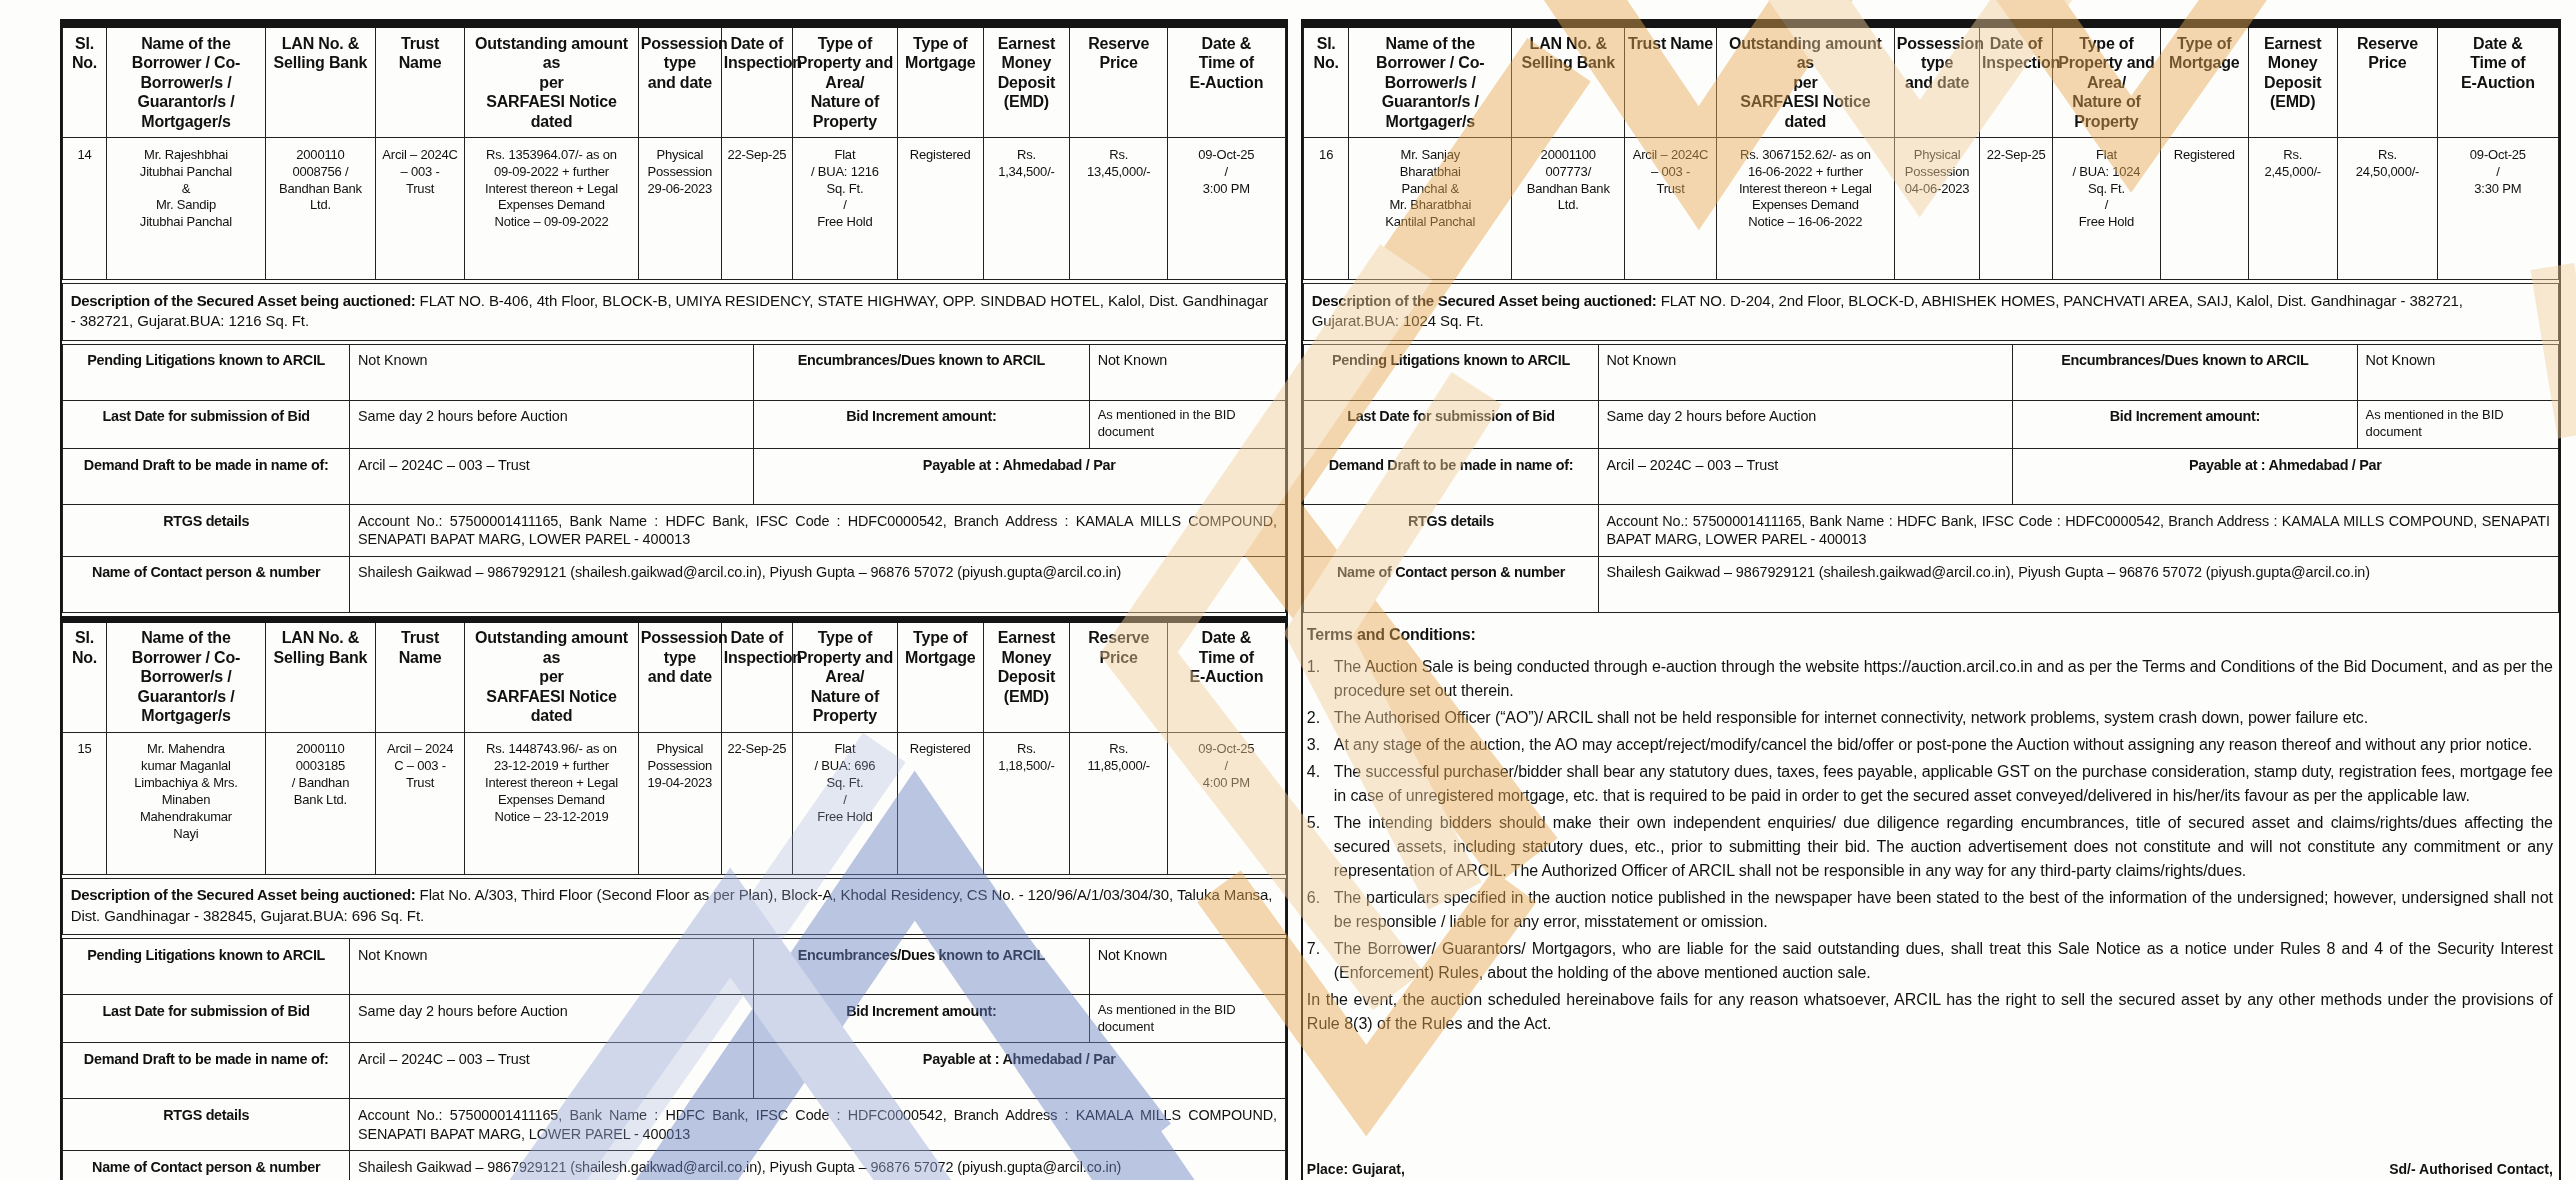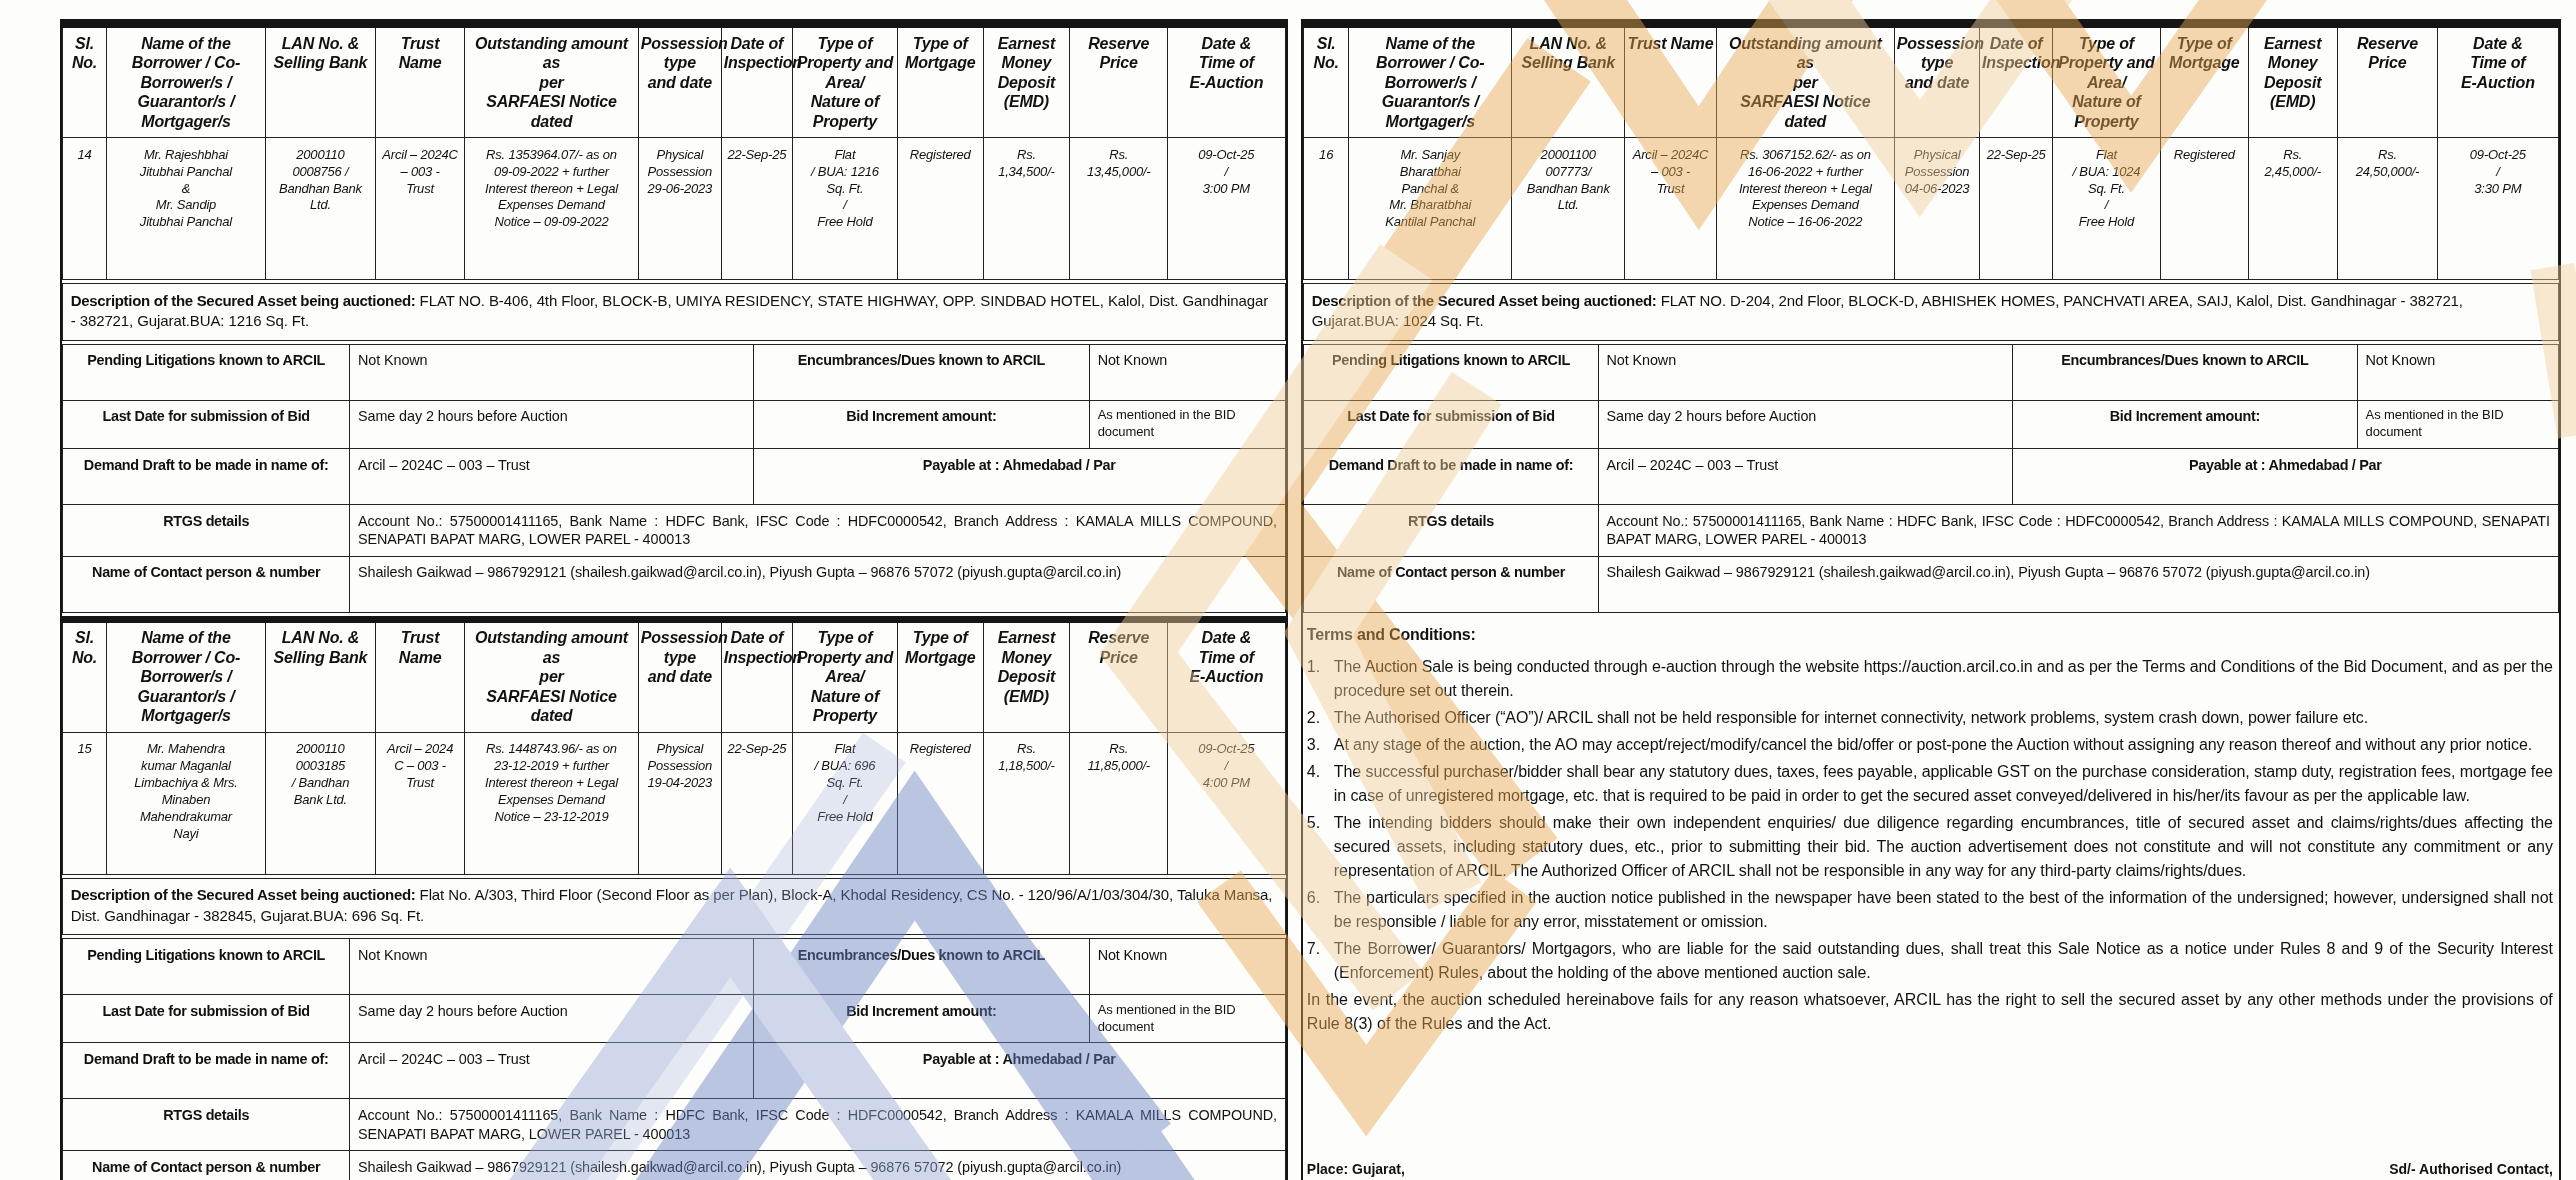--- a/index.html
+++ b/index.html
@@ -11,21 +11,21 @@
   .col-left  { width:1228px; }
   .col-right { width:1260px; }
 
   .frame { border:2.9px solid #151515; border-bottom-width:5.8px; display:flex; flex-direction:column; background:transparent; }
   .frame > * + * { margin-top:2.9px; }
 
   table { border-collapse:collapse; width:100%; table-layout:fixed; }
   td, th { border:1.5px solid #222; vertical-align:top; }
 
   
-  .lot-table { border-top:7.7px solid #151515;font-style:italic; }
+  .lot-table { border-top:7.7px solid #151515; }
   .lot-table th {
     font-size:16px; font-weight:bold; text-align:center; padding:5.8px 1.9px;
     white-space:pre-line; line-height:1.22; letter-spacing:-0.2px;
   }
   .lot-table td {
     font-size:13px; text-align:center; padding:8.6px 2.9px;
     white-space:pre-line; line-height:1.3; letter-spacing:-0.2px;
     height:142px;
   }
   
@@ -499,21 +499,21 @@
         <div class="term-item">
           <span class="term-num">5.</span>
           <span class="term-text">The intending bidders should make their own independent enquiries/ due diligence regarding encumbrances, title of secured asset and claims/rights/dues affecting the secured assets, including statutory dues, etc., prior to submitting their bid. The auction advertisement does not constitute and will not constitute any commitment or any representation of ARCIL. The Authorized Officer of ARCIL shall not be responsible in any way for any third-party claims/rights/dues.</span>
         </div>
         <div class="term-item">
           <span class="term-num">6.</span>
           <span class="term-text">The particulars specified in the auction notice published in the newspaper have been stated to the best of the information of the undersigned; however, undersigned shall not be responsible / liable for any error, misstatement or omission.</span>
         </div>
         <div class="term-item">
           <span class="term-num">7.</span>
-          <span class="term-text">The Borrower/ Guarantors/ Mortgagors, who are liable for the said outstanding dues, shall treat this Sale Notice as a notice under Rules 8 and 9 of the Security Interest (Enforcement) Rules, about the holding of the above mentioned auction sale.</span>
+          <span class="term-text">The Borrower/ Guarantors/ Mortgagors, who are liable for the said outstanding dues, shall treat this Sale Notice as a notice under Rules 8 and 4 of the Security Interest (Enforcement) Rules, about the holding of the above mentioned auction sale.</span>
         </div>
 
         <p class="closing">In the event, the auction scheduled hereinabove fails for any reason whatsoever, ARCIL has the right to sell the secured asset by any other methods under the provisions of Rule 8(3) of the Rules and the Act.</p>
       </div>
 
       <div class="footer">
         <div class="left">
           <b>Place: Gujarat,</b>
           <b>Date: 03-09-2025</b>
         </div>

